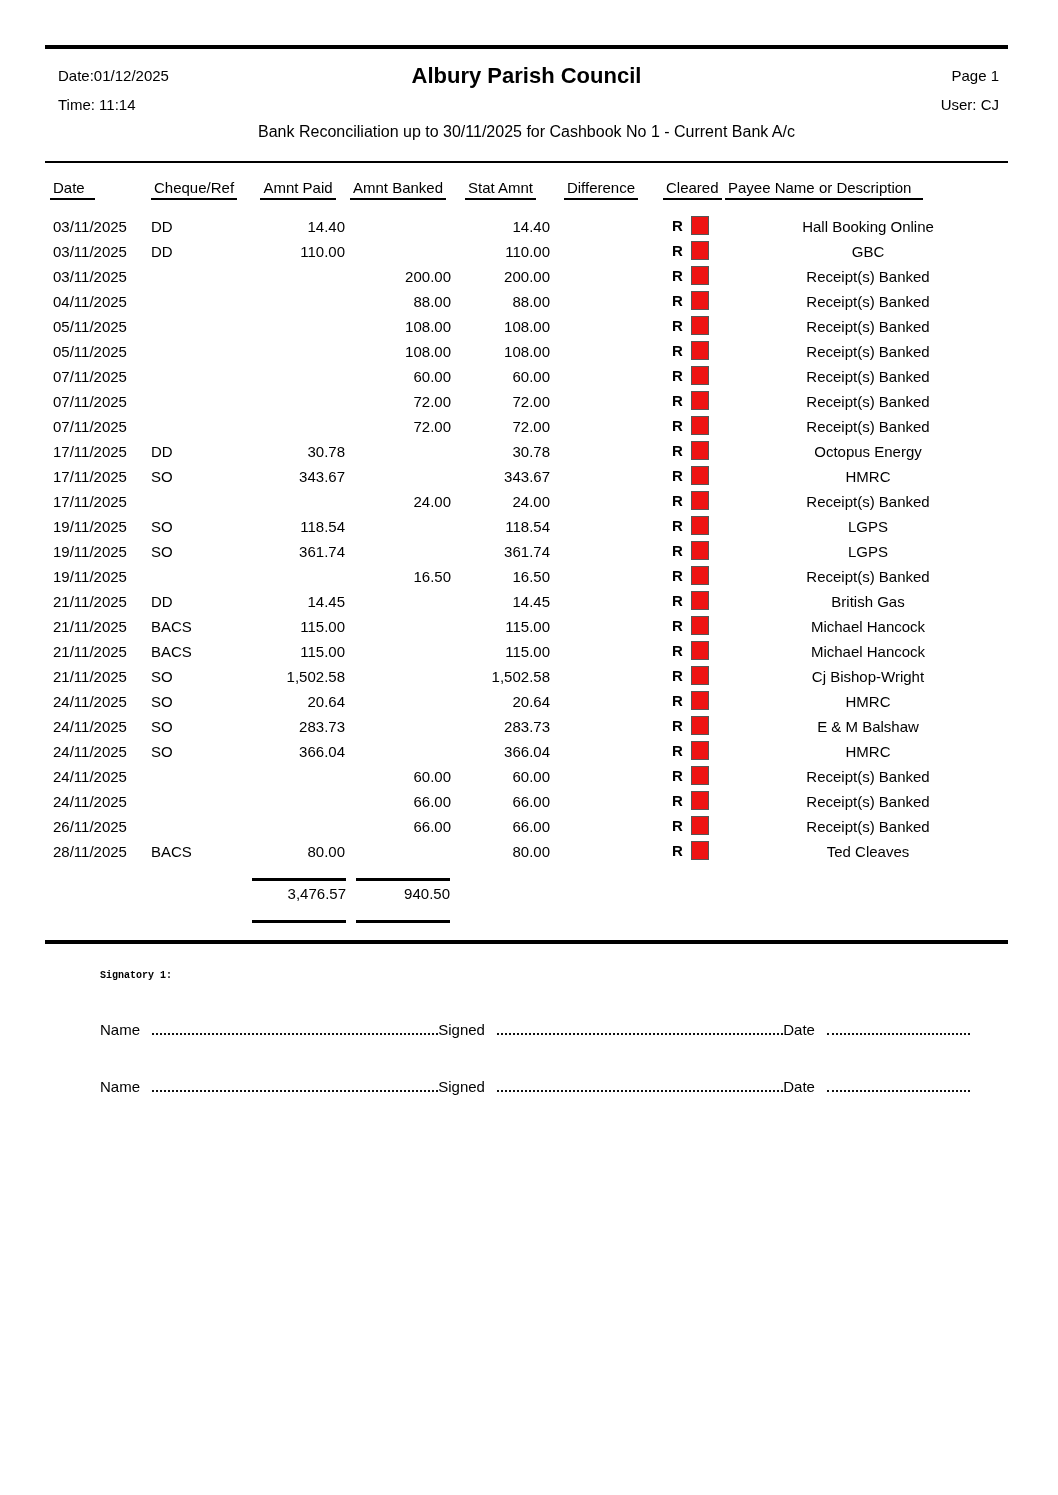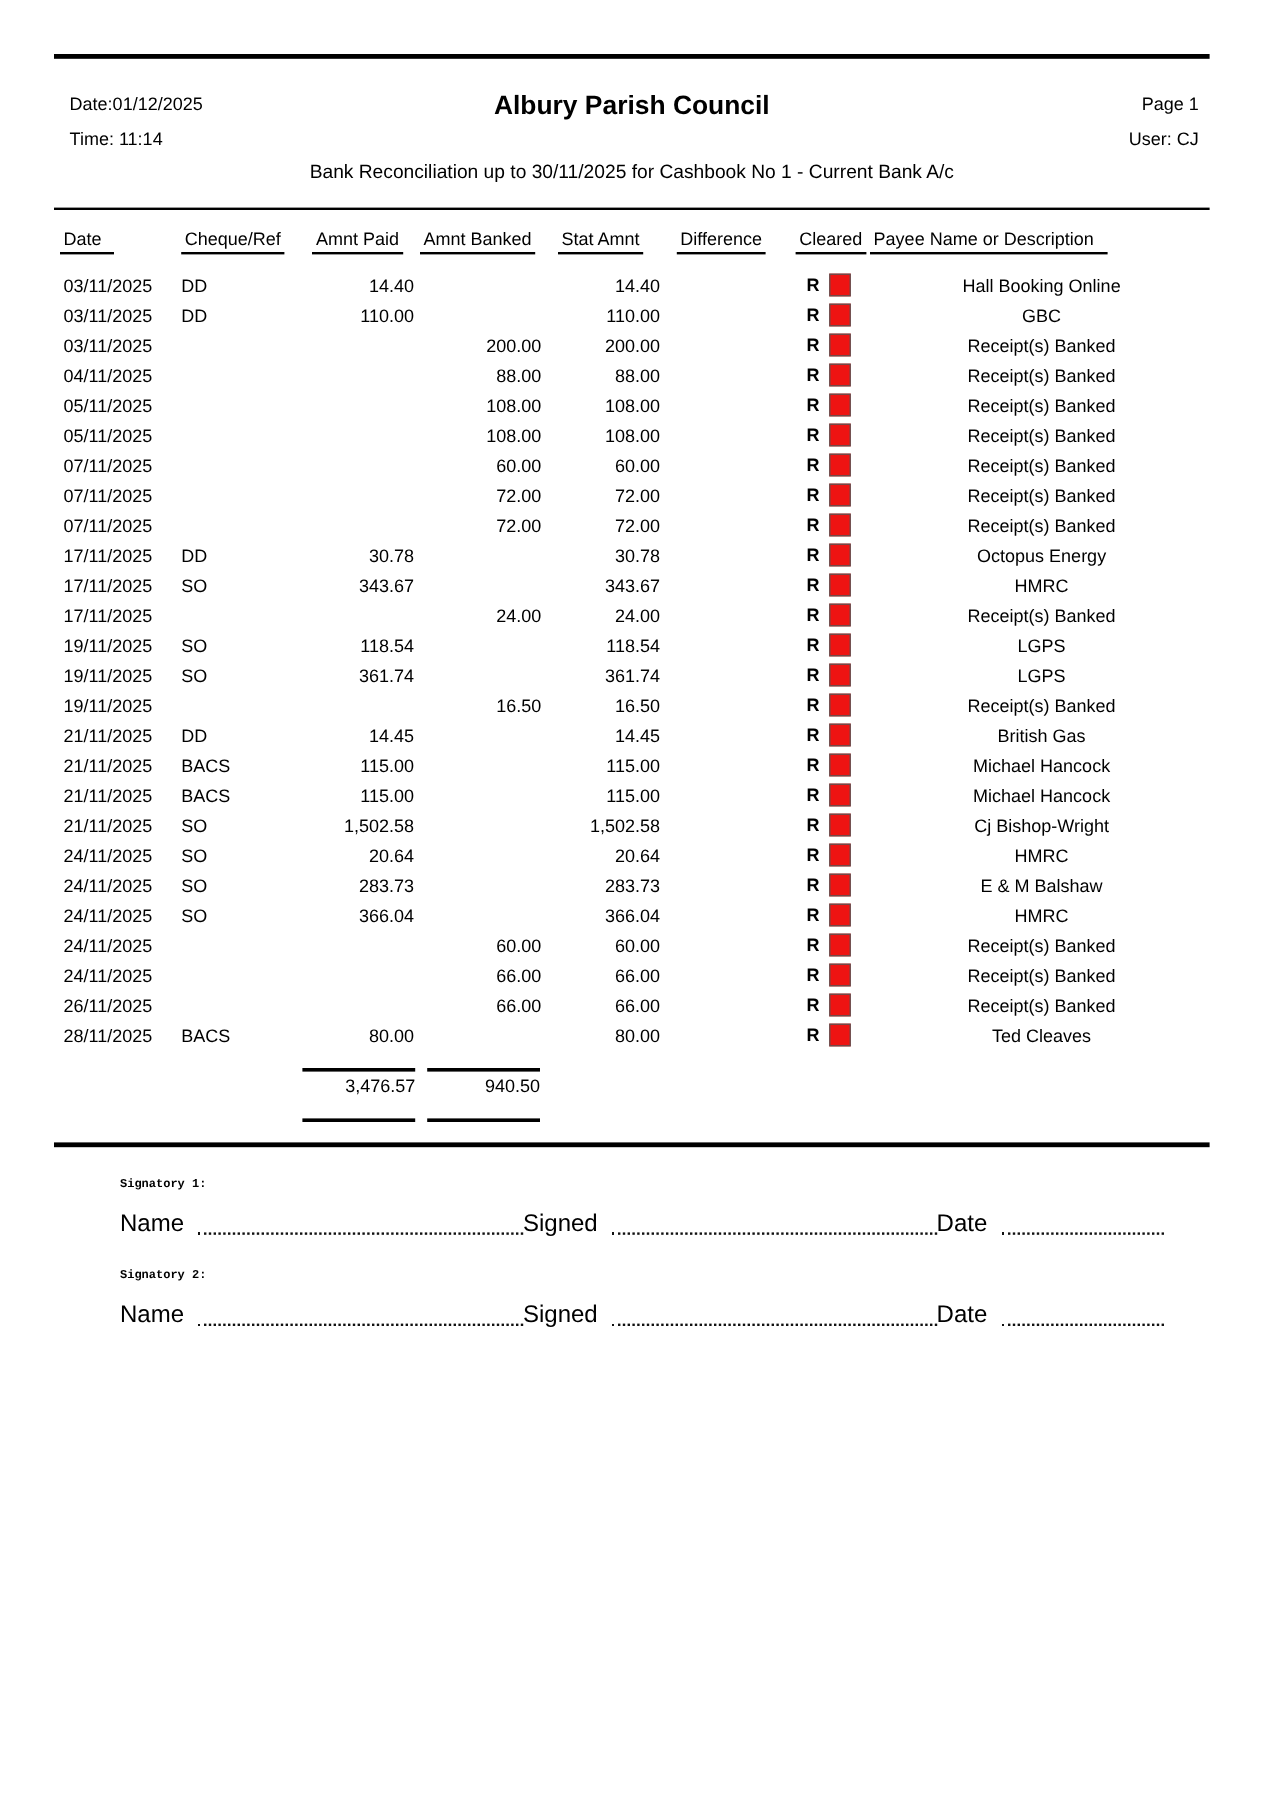--- a/index.html
+++ b/index.html
@@ -11,21 +11,21 @@
     color:#000;
     overflow:hidden;
   }
   .content { position:absolute; left:45px; top:45px; width:963px; }
 
   .rule-thick  { border-top:4px solid #000; height:0; }
   .rule-thin   { border-top:2px solid #000; height:0; margin-top:20px; }
   .rule-thick2 { border-top:4px solid #000; height:0; margin-top:16px; }
 
   
-  .report-header { display:grid; grid-template-columns:1fr auto 1fr; padding-top:24px; font-size:15px; }
+  .report-header { display:grid; grid-template-columns:1fr auto 1fr; padding-top:12px; font-size:15px; }
   .hdr-left  { padding-left:13px; }
   .hdr-right { text-align:right; padding-right:9px; }
   .hdr-left div, .hdr-right div { line-height:29px; }
   .report-title { font-size:22px; font-weight:bold; line-height:29px; }
   .subtitle { text-align:center; font-weight:normal; font-size:16px; margin-top:4px; }
 
   
   table { width:100%; border-collapse:collapse; table-layout:fixed; font-size:15px; margin-top:16px; }
   th { font-weight:normal; text-align:left; padding:0 0 14px 0; vertical-align:top; white-space:nowrap; }
   th.num { text-align:center; }
@@ -50,21 +50,21 @@
 
   tfoot td { padding-top:14px; }
   .total-box {
     display:inline-block; min-width:94px;
     border-top:3px solid #000; border-bottom:3px solid #000;
     padding:4px 0 18px 0; text-align:right;
   }
 
   
   .sig-heading { font-weight:bold; font-size:10px; margin:26px 0 0 55px;font-family:Liberation Mono, monospace; }
-  .sig-row { display:flex; align-items:flex-end; margin:16px 38px 0 55px; font-size:20px; white-space:nowrap; }
+  .sig-row { display:flex; align-items:flex-end; margin:40px 38px 0 55px; font-size:15px; white-space:nowrap; }
   .sig-row .lbl { flex:0 0 auto; }
   .leader { border-bottom:2px dotted #111; margin-bottom:3px; margin-left:12px; }
   .l-2 { flex:2; }
   .l-1 { flex:1; }
 </style>
 </head>
 <body>
 
 <div class="sheet">
   <div class="content">
@@ -397,21 +397,20 @@
     <div class="sig-heading">Signatory 1:</div>
     <div class="sig-row">
       <span class="lbl">Name</span>
       <span class="leader l-2"></span>
       <span class="lbl">Signed</span>
       <span class="leader l-2"></span>
       <span class="lbl">Date</span>
       <span class="leader l-1"></span>
     </div>
 
-    <div class="sig-heading">Signatory 2:</div>
     <div class="sig-row">
       <span class="lbl">Name</span>
       <span class="leader l-2"></span>
       <span class="lbl">Signed</span>
       <span class="leader l-2"></span>
       <span class="lbl">Date</span>
       <span class="leader l-1"></span>
     </div>
 
   </div>

